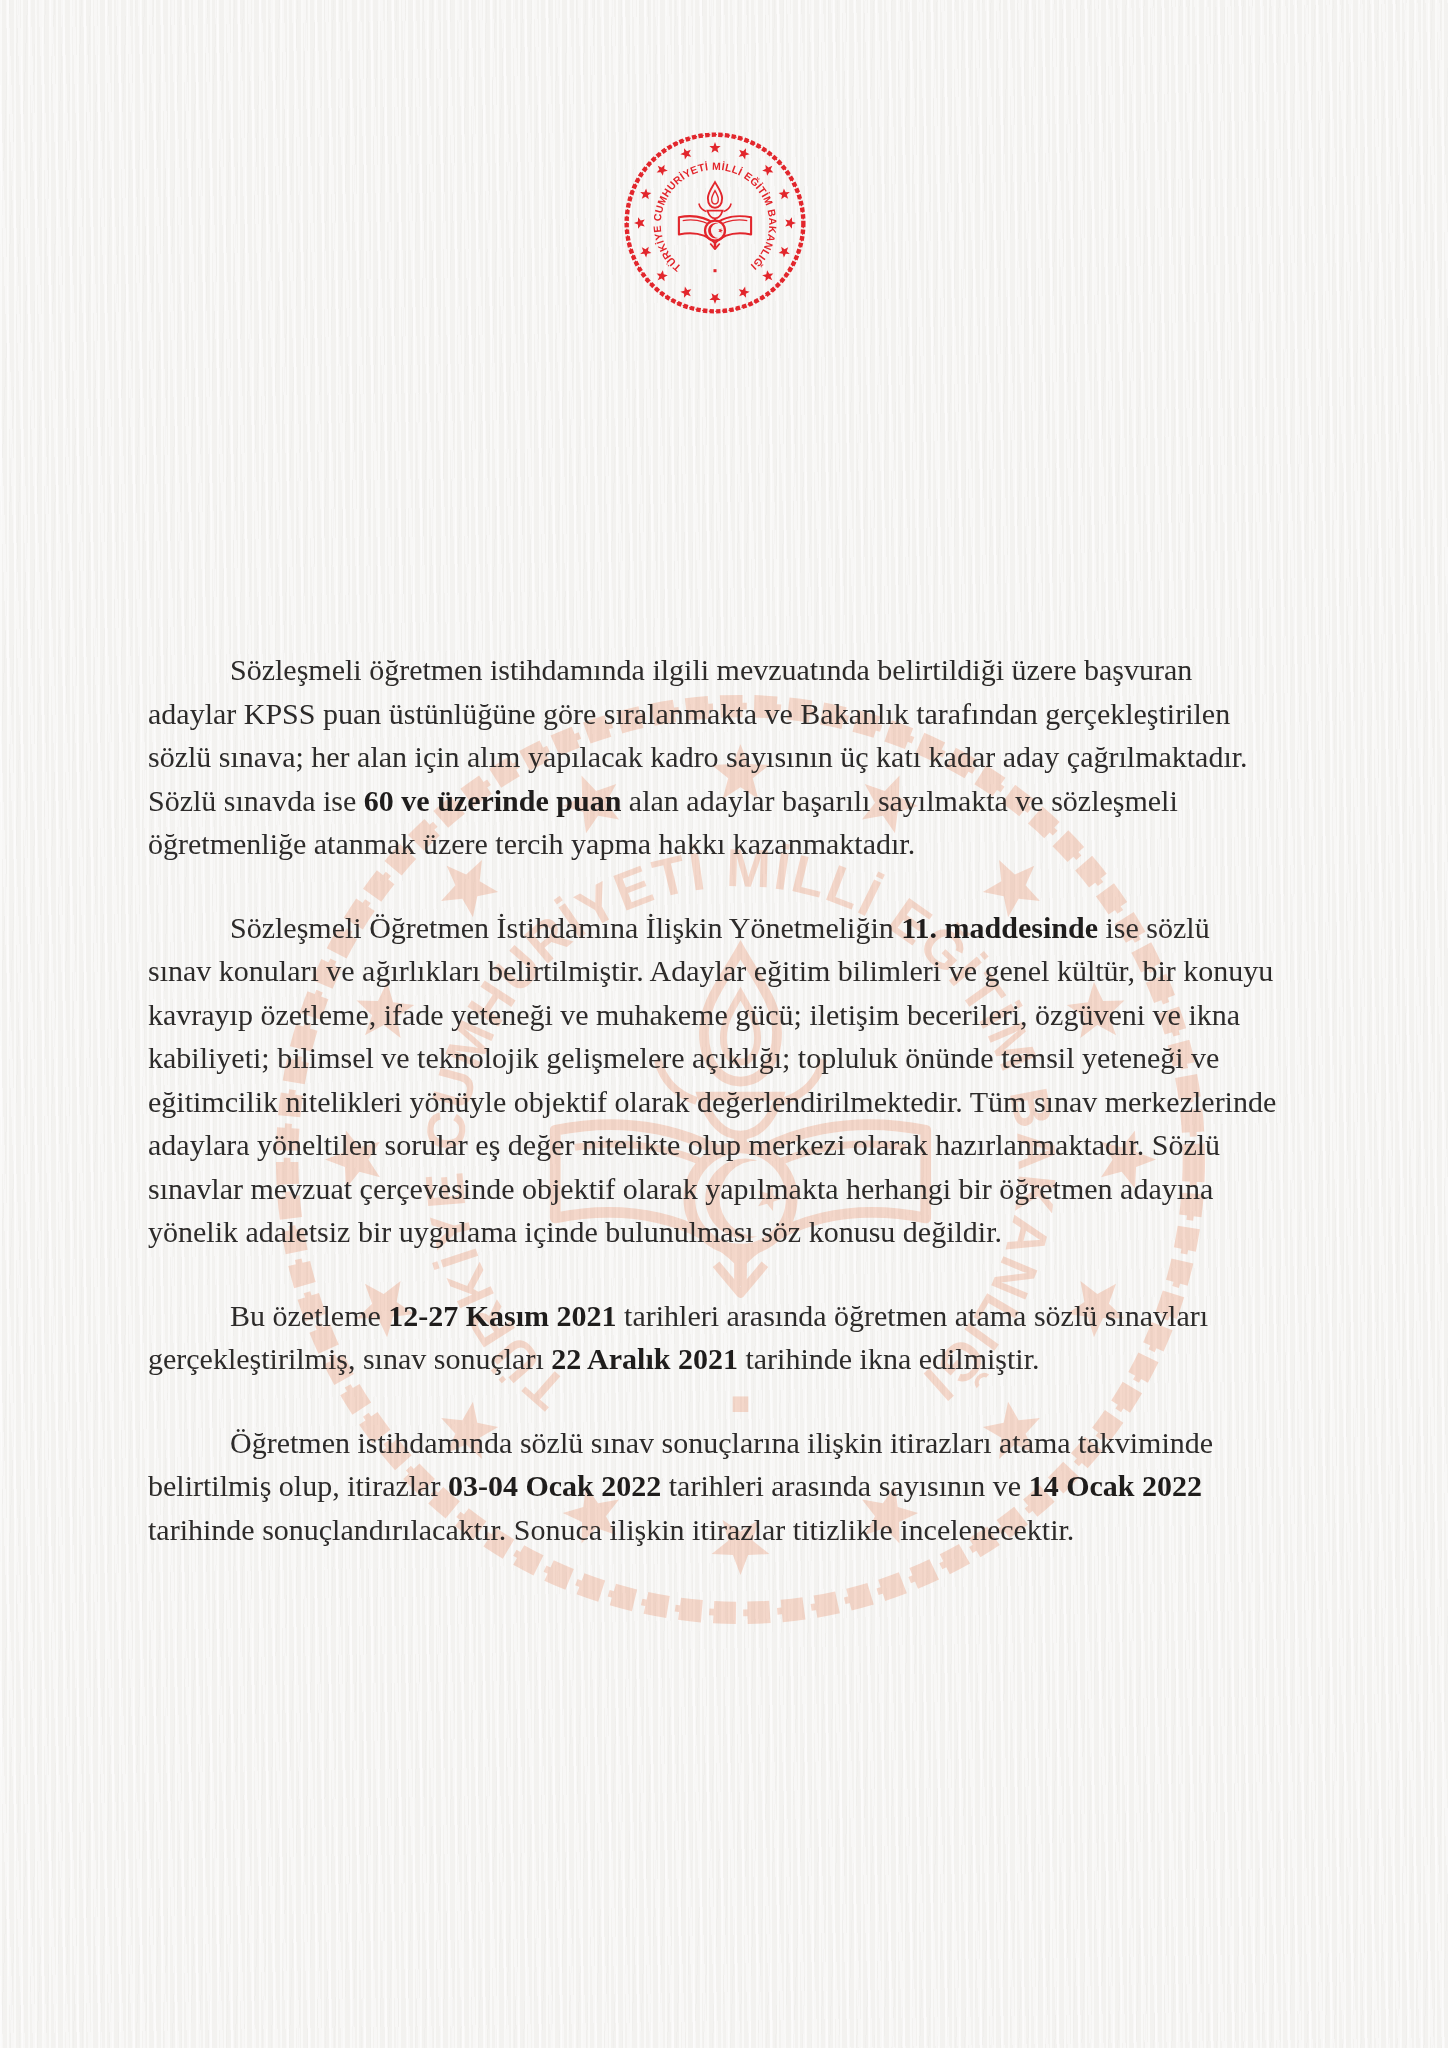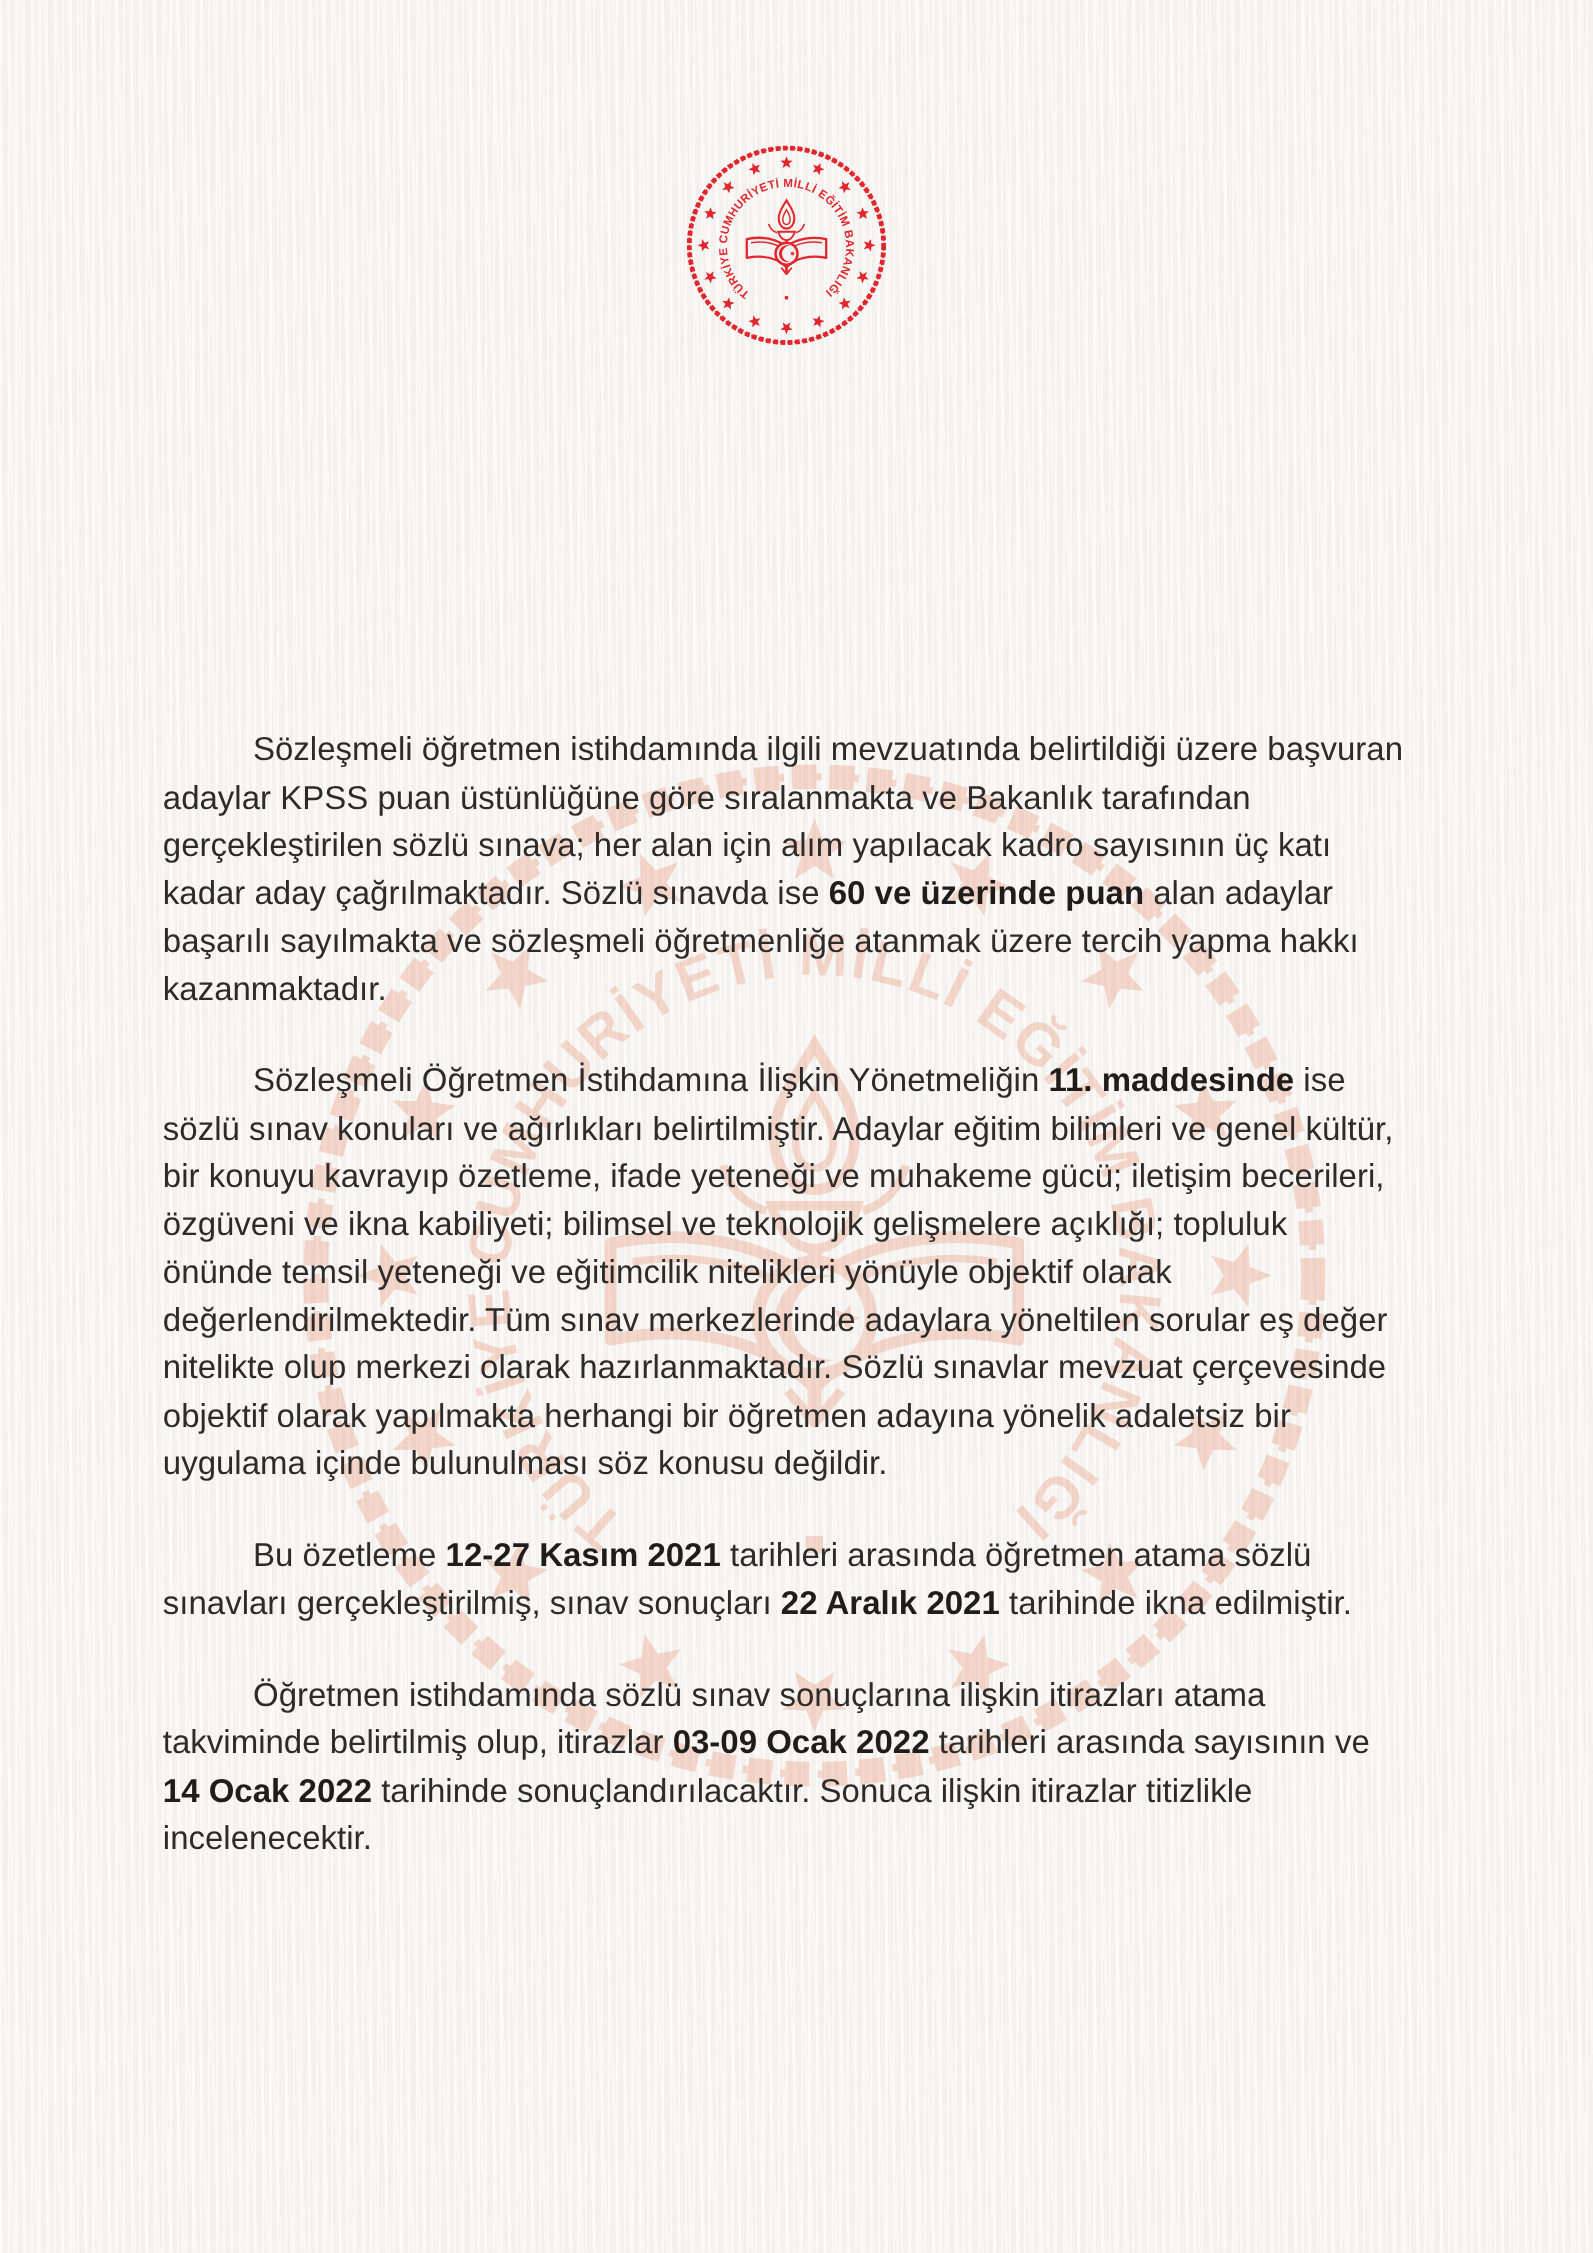--- a/index.html
+++ b/index.html
@@ -22,21 +22,21 @@
   .title{
     position:absolute;left:0;right:0;top:442px;margin:0;
     text-align:center;color:#e2262c;
     font-size:50px;line-height:71px;font-weight:bold;letter-spacing:-1px;
   }
   .title-line{display:block;}
   .body-text{
     position:absolute;left:148px;top:648px;width:1130px;
     color:#2d2b2a;font-size:30px;line-height:43.5px;font-weight:normal;
   }
-  .para{margin:12px 0 40px 0;text-indent:82px;}
+  .para{margin:0 0 40px 0;text-indent:82px;font-family:Liberation Serif, serif;}
   .para b{font-weight:bold;color:#1f1d1c;}
   .closing{margin-top:109px;}
 </style>
 </head>
 <body>
 
 <div class="page">
 
   <svg class="defs-holder" aria-hidden="true">
     <defs>
@@ -102,17 +102,17 @@
   <h1 class="title">
   </h1>
 
   <div class="body-text">
     <p class="para"><span>Sözleşmeli öğretmen istihdamında ilgili mevzuatında belirtildiği üzere başvuran adaylar KPSS puan üstünlüğüne göre sıralanmakta ve Bakanlık tarafından gerçekleştirilen sözlü sınava; her alan için alım yapılacak kadro sayısının üç katı kadar aday çağrılmaktadır. Sözlü sınavda ise </span><b>60 ve üzerinde puan</b><span> alan adaylar başarılı sayılmakta ve sözleşmeli öğretmenliğe atanmak üzere tercih yapma hakkı kazanmaktadır.</span></p>
 
     <p class="para"><span>Sözleşmeli Öğretmen İstihdamına İlişkin Yönetmeliğin </span><b>11. maddesinde</b><span> ise sözlü sınav konuları ve ağırlıkları belirtilmiştir. Adaylar eğitim bilimleri ve genel kültür, bir konuyu kavrayıp özetleme, ifade yeteneği ve muhakeme gücü; iletişim becerileri, özgüveni ve ikna kabiliyeti; bilimsel ve teknolojik gelişmelere açıklığı; topluluk önünde temsil yeteneği ve eğitimcilik nitelikleri yönüyle objektif olarak değerlendirilmektedir. Tüm sınav merkezlerinde adaylara yöneltilen sorular eş değer nitelikte olup merkezi olarak hazırlanmaktadır. Sözlü sınavlar mevzuat çerçevesinde objektif olarak yapılmakta herhangi bir öğretmen adayına yönelik adaletsiz bir uygulama içinde bulunulması söz konusu değildir.</span></p>
 
     <p class="para"><span>Bu özetleme </span><b>12-27 Kasım 2021</b><span> tarihleri arasında öğretmen atama sözlü sınavları gerçekleştirilmiş, sınav sonuçları </span><b>22 Aralık 2021</b><span> tarihinde ikna edilmiştir.</span></p>
 
-    <p class="para"><span>Öğretmen istihdamında sözlü sınav sonuçlarına ilişkin itirazları atama takviminde belirtilmiş olup, itirazlar </span><b>03-09 Ocak 2022</b><span> tarihleri arasında sayısının ve </span><b>14 Ocak 2022</b><span> tarihinde sonuçlandırılacaktır. Sonuca ilişkin itirazlar titizlikle incelenecektir.</span></p>
+    <p class="para"><span>Öğretmen istihdamında sözlü sınav sonuçlarına ilişkin itirazları atama takviminde belirtilmiş olup, itirazlar </span><b>03-04 Ocak 2022</b><span> tarihleri arasında sayısının ve </span><b>14 Ocak 2022</b><span> tarihinde sonuçlandırılacaktır. Sonuca ilişkin itirazlar titizlikle incelenecektir.</span></p>
 
   </div>
 
 </div>
 
 </body></html>

